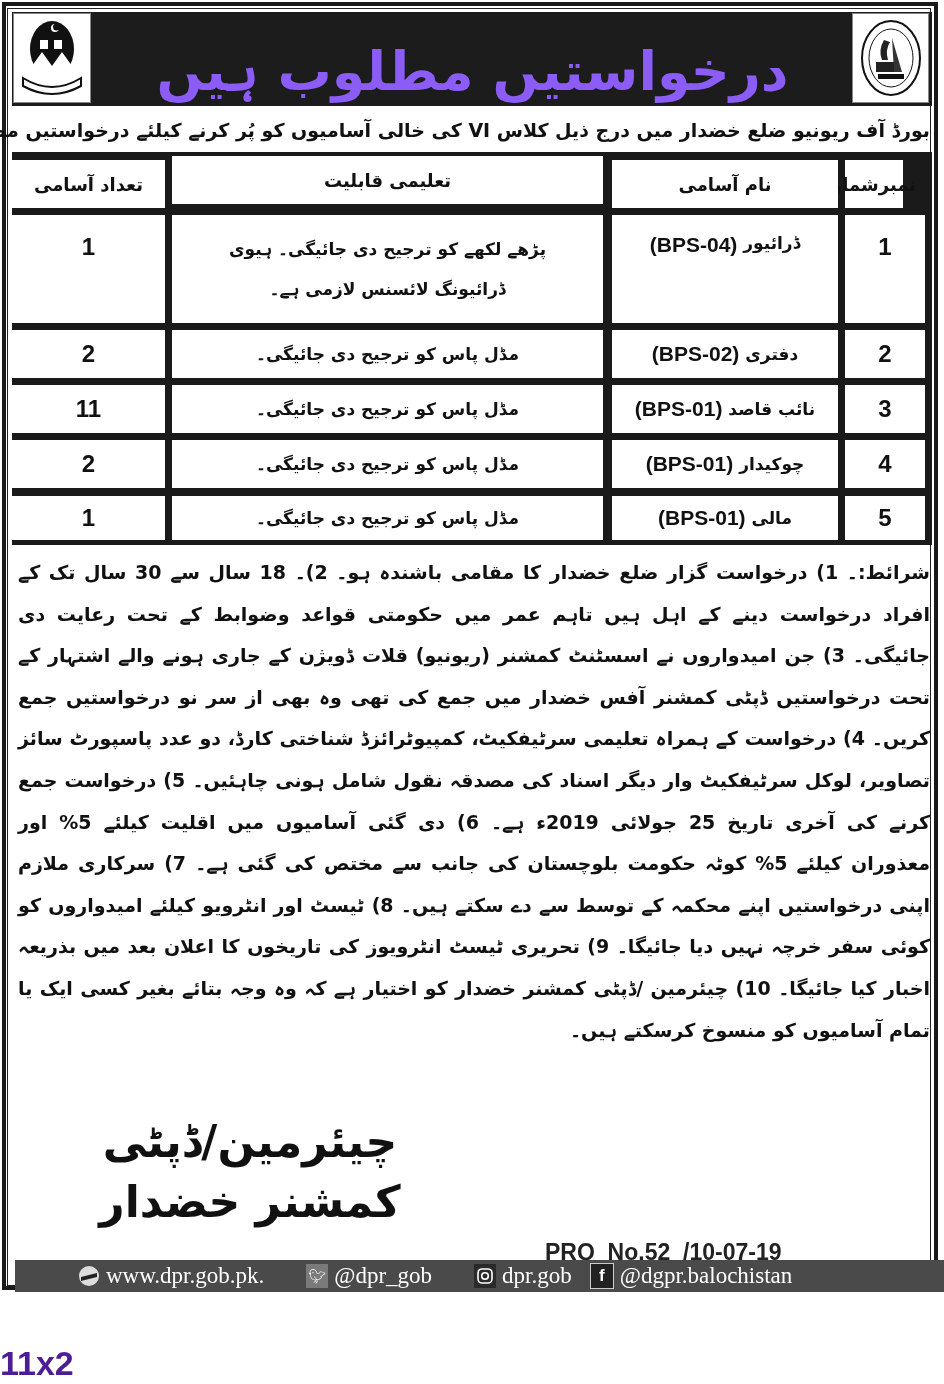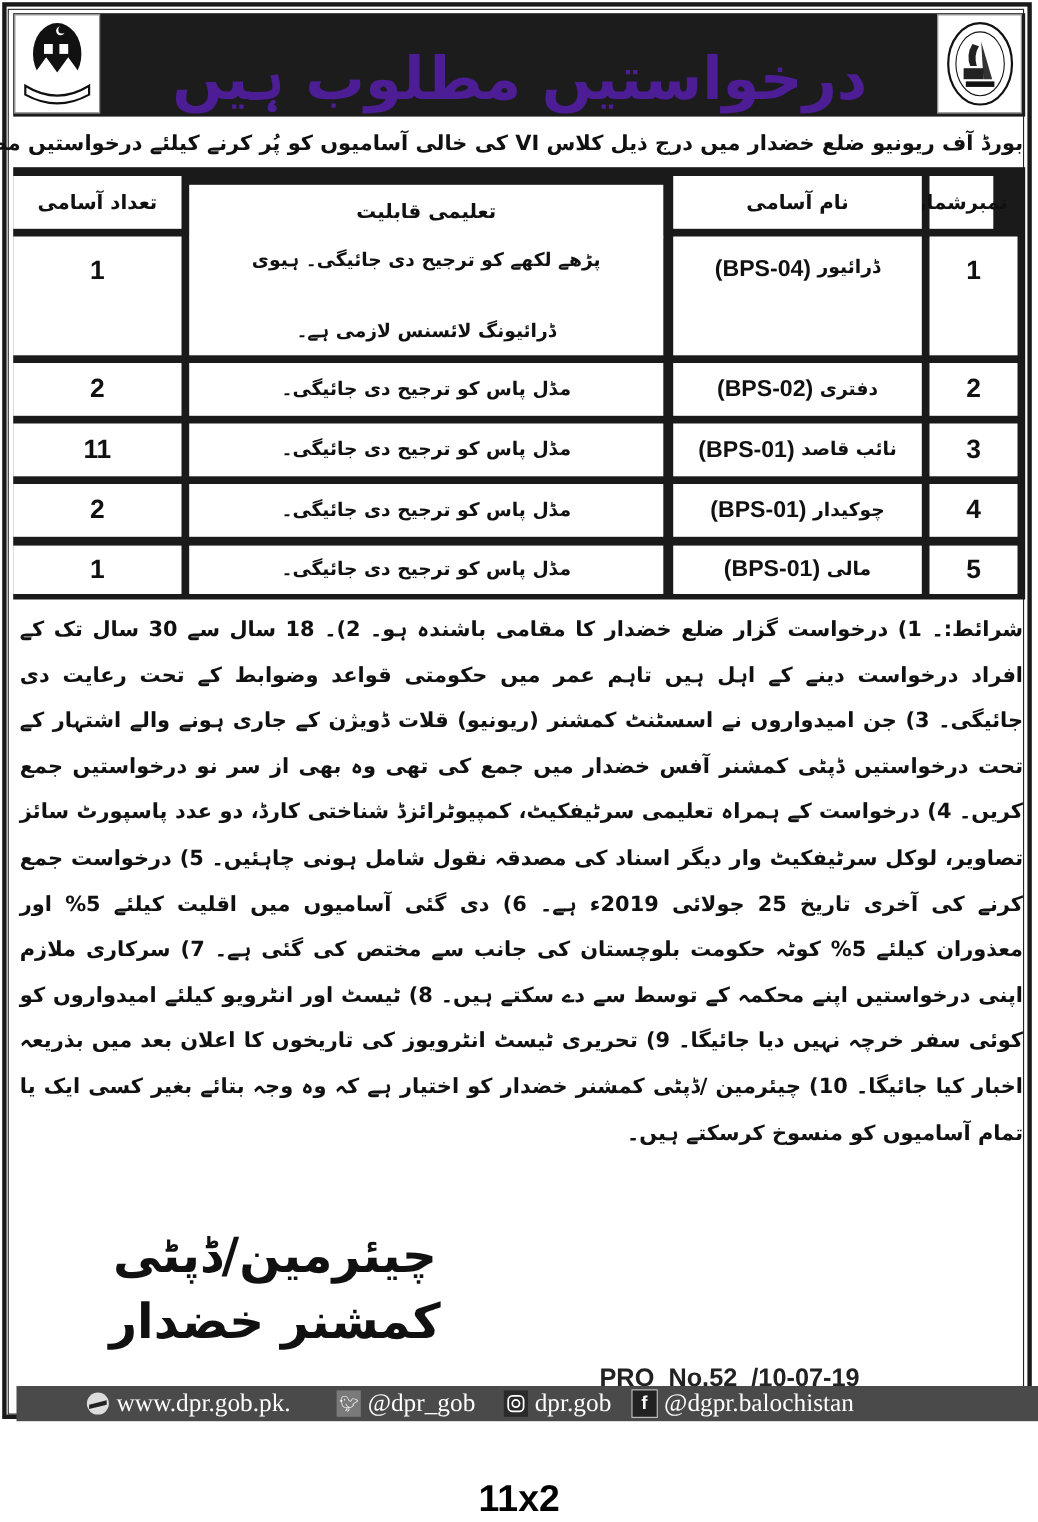--- a/index.html
+++ b/index.html
@@ -7,40 +7,40 @@
          font-family:"DejaVu Sans", sans-serif; color:#111; }
   .frame { position:absolute; left:2px; top:2px; width:936px; height:1288px;
            border:4px solid #1a1a1a; box-sizing:border-box; }
   .frame-inner { position:absolute; left:7px; top:8px; width:924px; height:1278px;
            border:1.5px solid #222; box-sizing:border-box; }
   .header-band { position:absolute; left:12px; top:12px; width:920px; height:94px; background:#1c1c1c; }
   .logo-box { position:absolute; top:13px; width:78px; height:90px; background:#fff; border:1px solid #888; box-sizing:border-box; display:flex; align-items:center; justify-content:center; }
   .logo-left { left:13px; width:78px; }
   .logo-right { left:852px; width:77px; }
   .title { position:absolute; left:100px; top:12px; width:745px; height:118px; display:flex; align-items:center; justify-content:center;
-           color:#4c1d95; font-family:"DejaVu Sans", sans-serif; font-weight:bold; font-size:54px; direction:rtl; }
+           color:#8b5cf6; font-family:"DejaVu Sans", sans-serif; font-weight:bold; font-size:54px; direction:rtl; }
   .intro { position:absolute; left:20px; top:112px; width:910px; height:36px; direction:rtl; text-align:right;
            font-family:"DejaVu Sans", sans-serif; font-weight:bold; font-size:19px; line-height:36px; white-space:nowrap; }
   .table { position:absolute; left:12px; top:152px; width:920px; height:393px; background:#1a1a1a; }
   .cell { position:absolute; background:#fff; display:flex; align-items:center; justify-content:center; text-align:center; box-sizing:border-box; }
   .hdr { font-size:18px; font-weight:bold; direction:rtl; }
   .num { font-family:"Liberation Sans", sans-serif; font-weight:bold; font-size:24px; }
   .post { font-size:17px; font-weight:bold; direction:rtl; }
   .post .bps { font-family:"Liberation Sans", sans-serif; font-size:21px; direction:ltr; unicode-bidi:embed; }
-  .qual { font-size:17px; font-weight:bold; direction:rtl; line-height:64px; padding:0 40px; }
+  .qual { font-size:17px; font-weight:bold; direction:rtl; line-height:40px; padding:0 40px; }
   .conditions { position:absolute; left:18px; top:552px; width:912px; direction:rtl; text-align:justify; text-align-last:right;
            font-size:19px; font-weight:bold; line-height:41.6px; }
   .signature { position:absolute; left:40px; top:1112px; width:420px; text-align:center; direction:rtl;
            font-size:44px; font-weight:bold; line-height:60px; }
   .prq { position:absolute; left:545px; top:1206px; font-family:"Liberation Sans", sans-serif; font-weight:bold; font-size:23px; color:#222; white-space:pre;margin-top:33px; }
   .footer { position:absolute; left:15px; top:1260px; width:913px; height:32px; background:#4a4a4a; display:flex; align-items:center;
            font-family:"Liberation Serif", serif; font-size:23px; color:#fff;padding-left:41px; }
   .footer .item { display:flex; align-items:center; margin-right:18px; }
   .ficon { width:22px; height:24px; display:inline-flex; align-items:center; justify-content:center; margin-right:6px; font-family:"DejaVu Sans", sans-serif; font-size:14px; color:#fff; }
-  .size { position:absolute; left:0; top:1344px; width:944px; text-align:center; font-family:"Liberation Sans", sans-serif; font-weight:bold; font-size:34px; color:#000000; }
+  .size { position:absolute; left:0; top:1344px; width:944px; text-align:left; font-family:"Liberation Sans", sans-serif; font-weight:bold; font-size:34px; color:#4c1d95; }
 </style>
 </head>
 <body>
 
 <div class="frame"></div>
 <div class="frame-inner"></div>
 
 <div class="header-band"></div>
 <div class="logo-box logo-left">
   <svg width="66" height="84" viewBox="0 0 66 84">
@@ -64,21 +64,21 @@
     <rect x="20" y="58" width="26" height="5" fill="#111"></rect>
   </svg>
 </div>
 
 <div class="intro">بورڈ آف ریونیو ضلع خضدار میں درج ذیل کلاس VI کی خالی آسامیوں کو پُر کرنے کیلئے درخواستیں مطلوب ہیں۔</div>
 
 <div class="table">
 
   <div class="cell hdr" style="left:833px;top:8px;width:58px;height:48px;">نمبرشمار</div>
   <div class="cell hdr" style="left:600px;top:8px;width:226px;height:48px;">نام آسامی</div>
-  <div class="cell hdr" style="left:160px;top:16px;width:431px;height:48px;">تعلیمی قابلیت</div>
+  <div class="cell hdr" style="left:160px;top:4px;width:431px;height:48px;">تعلیمی قابلیت</div>
   <div class="cell hdr" style="left:0px;top:8px;width:153px;height:48px;">تعداد آسامی</div>
 
   <div class="cell num" style="left:833px;top:63px;width:80px;height:108px;align-items:flex-start;padding-top:18px;">1</div>
   <div class="cell post" style="left:600px;top:63px;width:226px;height:108px;align-items:flex-start;padding-top:18px;">
     <span>ڈرائیور</span>&nbsp;<span class="bps">(BPS-04)</span>
   </div>
   <div class="cell qual" style="left:160px;top:63px;width:431px;height:108px;">پڑھے لکھے کو ترجیح دی جائیگی۔ ہیوی ڈرائیونگ لائسنس لازمی ہے۔</div>
   <div class="cell num" style="left:0px;top:63px;width:153px;height:108px;align-items:flex-start;padding-top:18px;">1</div>
 
   <div class="cell num" style="left:833px;top:178px;width:80px;height:48px;">2</div>
@@ -125,21 +125,21 @@
           <circle cx="11" cy="12" r="10" fill="#ddd"></circle>
           <path d="M3 13 L19 9 L19 13 L3 17 Z" fill="#222"></path>
         </svg>
     </span>
     <span>www.dpr.gob.pk.</span>
   </div>
   <div class="item" style="margin-left:24px;">
     <span class="ficon" style="background:#7a7a7a;">🐦︎</span>
     <span>@dpr_gob</span>
   </div>
-  <div class="item" style="margin-left:8px;">
+  <div class="item" style="margin-left:24px;">
     <span class="ficon" style="background:#2a2a2a;">
       <svg width="18" height="18" viewBox="0 0 18 18">
           <rect x="2" y="2" width="14" height="14" rx="4" fill="none" stroke="#fff" stroke-width="1.6"></rect>
           <circle cx="9" cy="9" r="3.3" fill="none" stroke="#fff" stroke-width="1.6"></circle>
         </svg>
     </span>
     <span>dpr.gob</span>
   </div>
   <div class="item" style="margin-left:0px;">
     <span class="ficon" style="background:#222;border:1px solid #ccc;font-weight:bold;font-family:'Liberation Sans', sans-serif;font-size:17px;">f</span>

